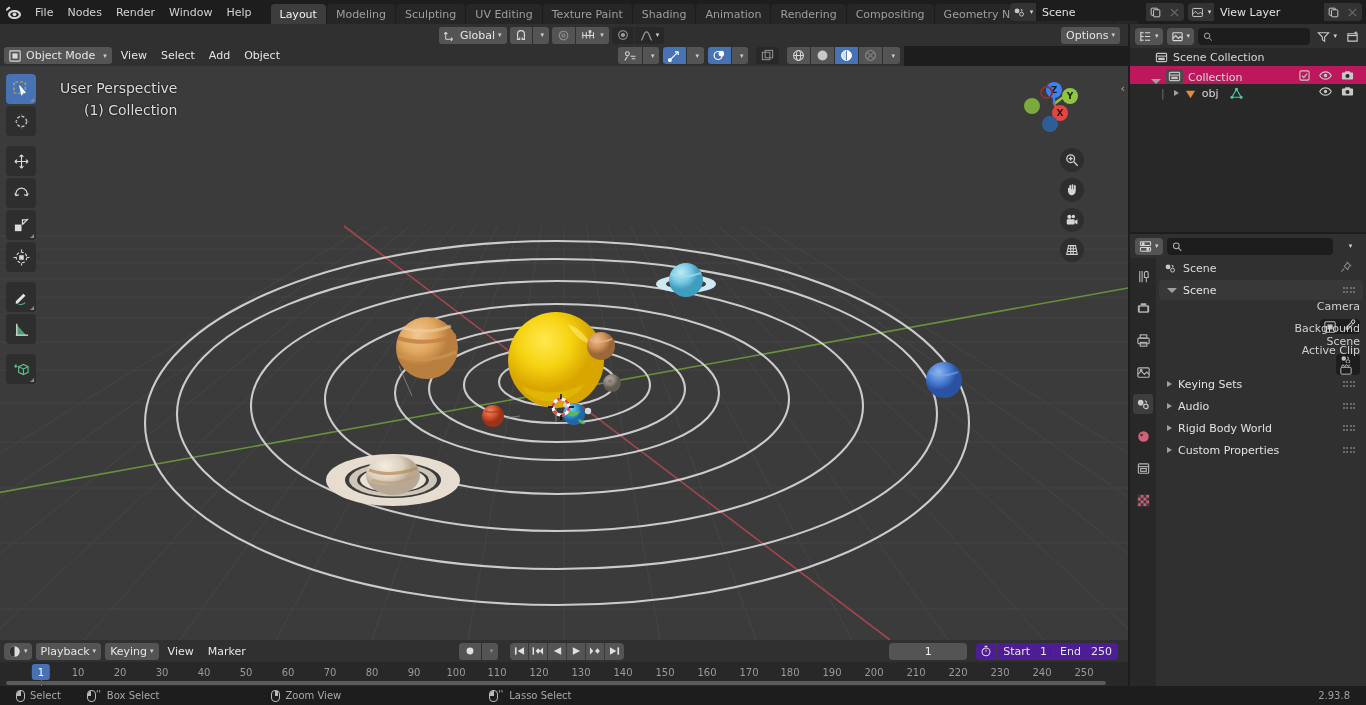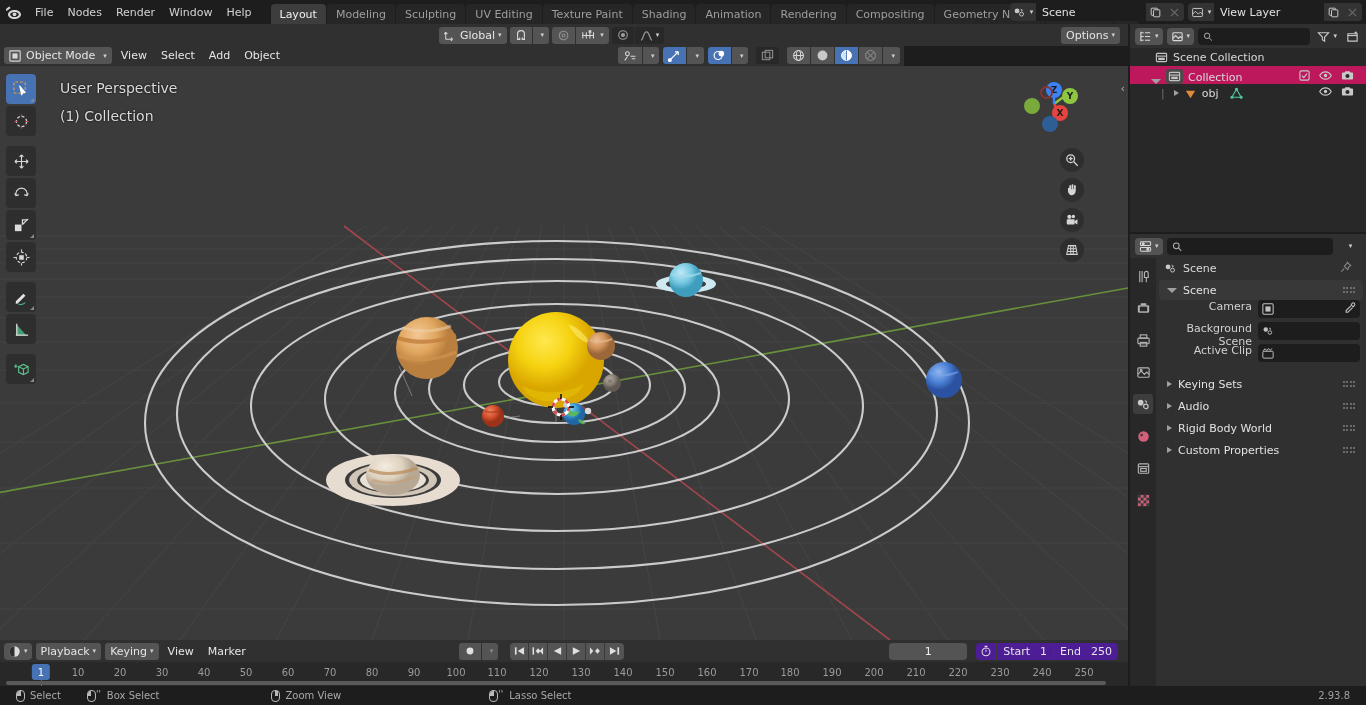--- a/index.html
+++ b/index.html
@@ -79,21 +79,21 @@
   }
   .mode-sel .lbl { flex: 1; font-size: 11px; }
 
   
   .viewport {
     position: absolute; left: 0; top: 66px; width: 1128px; height: 574px;
     background: #3b3b3b; overflow: hidden;
   }
   .vp-text { position: absolute; left: 60px; top: 14px; font-size: 14px; color: #dcdcdc;
              text-shadow: 0 0 2px #000; }
-  .vp-text .l2 { margin-top: 12px; }
+  .vp-text .l2 { margin-top: 6px; text-align: right; }
 
   
   .tools { position: absolute; left: 6px; top: 8px; width: 30px; display: flex; flex-direction: column; gap: 2px; }
   .tool {
     width: 30px; height: 30px; background: #2e2e2e; border-radius: 4px;
     display: flex; align-items: center; justify-content: center; position: relative;
   }
   .tool.active { background: #4772b3; }
   .tool.gap { margin-top: 8px; }
   .tool .corner { position: absolute; right: 2px; bottom: 2px; width: 0; height: 0;
@@ -131,21 +131,21 @@
   .props-hdr { height: 24px; background: #303030; display: flex; align-items: center; padding: 0 5px; gap: 4px; }
   .props-nav { position: absolute; left: 0; top: 24px; width: 26px; bottom: 0; background: #282828;
                display: flex; flex-direction: column; align-items: center; padding-top: 8px; gap: 12px; }
   .pnav { width: 20px; height: 20px; display: flex; align-items: center; justify-content: center; border-radius: 3px; }
   .pnav.active { background: #3d3d3d; }
   .props-body { position: absolute; left: 26px; top: 24px; right: 0; bottom: 0; background: #303030; padding: 0; }
   .bc-row { height: 20px; display: flex; align-items: center; padding: 0 8px; gap: 6px; font-size: 11px; color: #dadada; }
   .panel-head { height: 20px; display: flex; align-items: center; padding: 0 8px; gap: 6px;
                 font-size: 11px; color: #e2e2e2; background: #383838; margin: 2px 3px 0 3px; border-radius: 4px;}
   .panel-head.plain { background: transparent; }
-  .prop-row { height: 22px; display: flex; align-items: flex-start; padding: 0 6px 0 8px; gap: 6px; }
+  .prop-row { height: 22px; display: flex; align-items: flex-end; padding: 0 6px 0 8px; gap: 6px; flex-direction: column; }
   .prop-label { font-size: 11px; color: #d0d0d0; text-align: right; width: 88px; }
   .prop-field { flex: 1; height: 18px; background: #1d1d1d; border-radius: 4px; display: flex;
                 align-items: center; padding: 0 4px; gap: 4px; }
   .grip { margin-left: auto; display: grid; grid-template-columns: repeat(4, 2px); gap: 1.5px; opacity: .55; }
   .grip i { width: 2px; height: 2px; background: #9a9a9a; display: block; }
 
   
   .timeline { position: absolute; left: 0; top: 640px; width: 1128px; height: 46px; background: #282828; }
   .tl-hdr { height: 22px; background: #303030; display: flex; align-items: center; padding: 0 4px; gap: 4px; }
   .tl-ruler { position: relative; height: 24px; background: #282828; }

